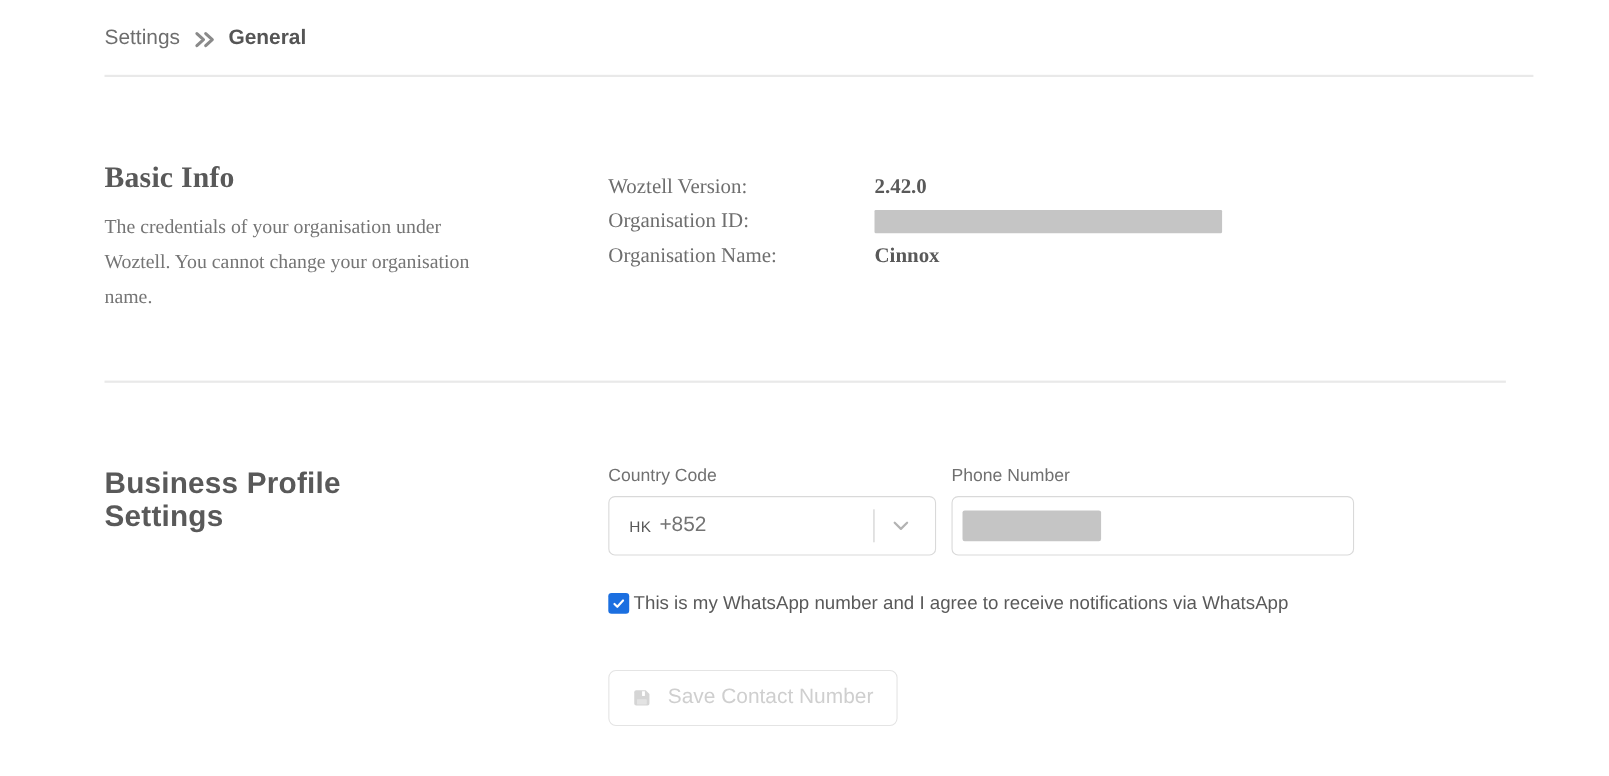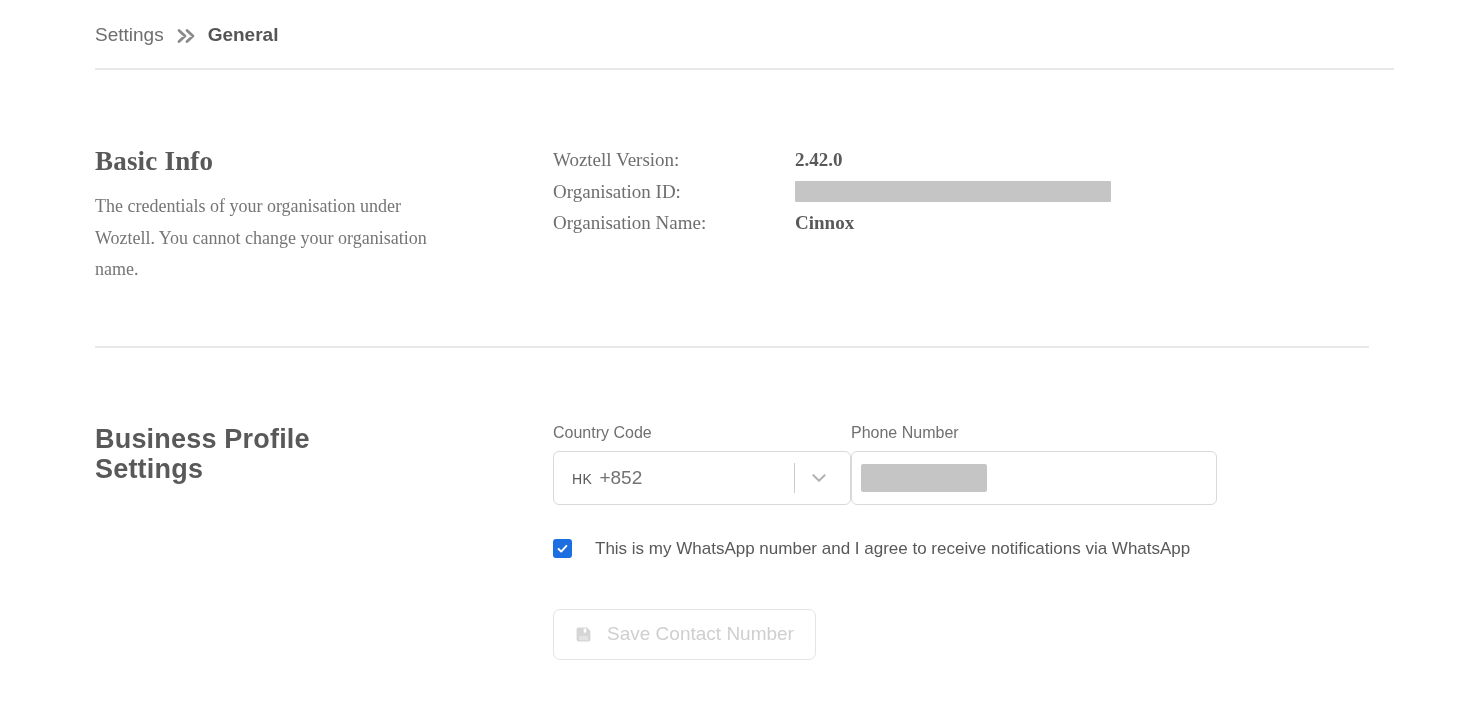--- a/index.html
+++ b/index.html
@@ -43,31 +43,31 @@
   .section-desc {
     margin-top: 15px;
     font-size: 18px; color: #757575;
     line-height: 31.5px;
     max-width: 345px;
   }
   h1.wrap-title { max-width: 270px; }
 
   
   .kv-table { padding-top: 3px; }
-  .kv-row { display: flex; align-items: flex-start; height: 31.5px; }
+  .kv-row { display: flex; align-items: flex-end; height: 31.5px; }
   .kv-label { width: 242px; flex: none; font-size: 19px; color: #6e6e6e; }
   .kv-value { font-size: 19px; font-weight: bold; color: #595959; }
   .redaction-bar {
     background: #c5c5c5;
     width: 316px; height: 21px;
     border-radius: 1px;
   }
 
   
-  .fields-row { display: flex; }
+  .fields-row { display: flex; gap: 14px; }
   .field-group { display: flex; flex-direction: column; }
   .field-label { font-size: 16px; color: #707070; margin-bottom: 9px; }
   .select-box {
     width: 298px; height: 54px;
     border: 1px solid #d9d9d9; border-radius: 6px;
     display: flex; align-items: center;
     padding: 0 22px 0 18px;
     cursor: pointer;
     background: #fff;
   }
@@ -92,21 +92,21 @@
   }
   .phone-redaction {
     background: #c5c5c5;
     width: 126px; height: 28px;
     border-radius: 2px;
   }
 
   
   .checkbox-row {
     margin-top: 34px;
-    display: flex; align-items: center; gap: 23px;
+    display: flex; align-items: center; gap: 4px;
   }
   .checkbox {
     width: 19px; height: 19px; flex: none;
     background: var(--accent, #1b6fe0);
     border-radius: 3px;
     display: flex; align-items: center; justify-content: center;
     cursor: pointer;
   }
   .checkbox-label { font-size: 17px; color: #595959; cursor: default; }
 

